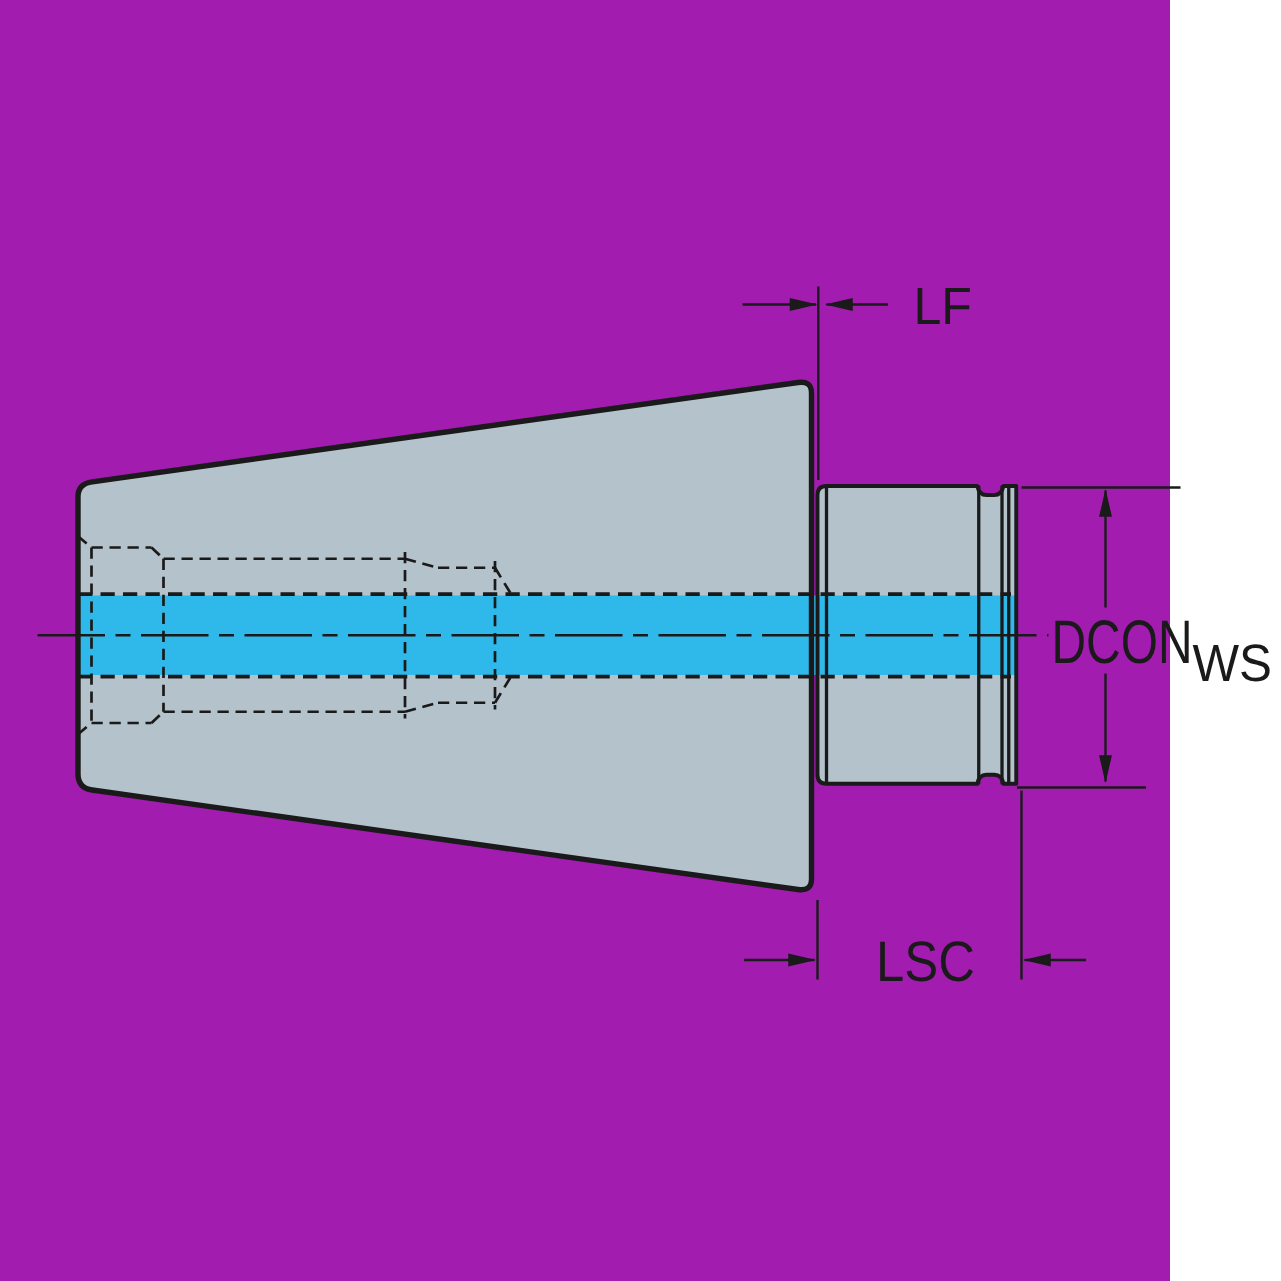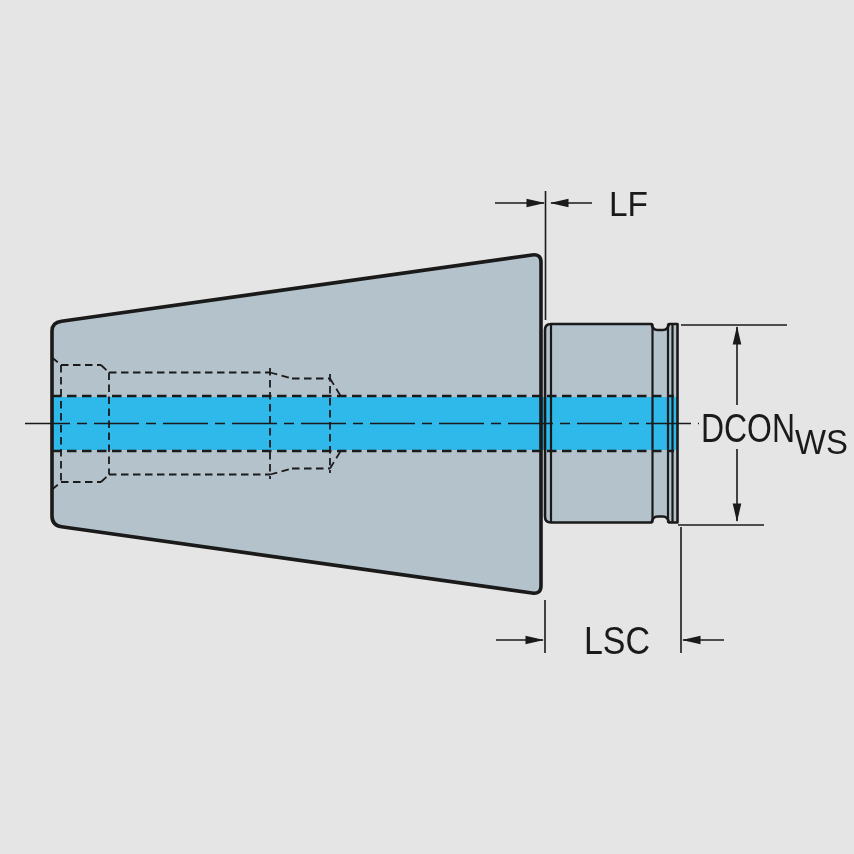--- a/index.html
+++ b/index.html
@@ -5,23 +5,23 @@
   html, body {
     margin: 0;
     padding: 0;
     background: #ffffff;
     width: 854px;
     height: 854px;
     overflow: hidden;
   }
   #stage {
     position: relative;
-    width: 854px;
+    width: 780px;
     height: 854px;
-    background: #e5e5e5;
+    background: #a21caf;
   }
   svg text {
     font-family: "Liberation Sans", sans-serif;
     fill: #1a1a1a;
   }
   .outline { fill: none; stroke-linejoin: round; stroke-linecap: round; }
   .dashline { fill: none; stroke-linecap: butt; }
   .dimline { fill: none; stroke-linecap: butt; }
   .arrow { stroke: none; }
 </style>

